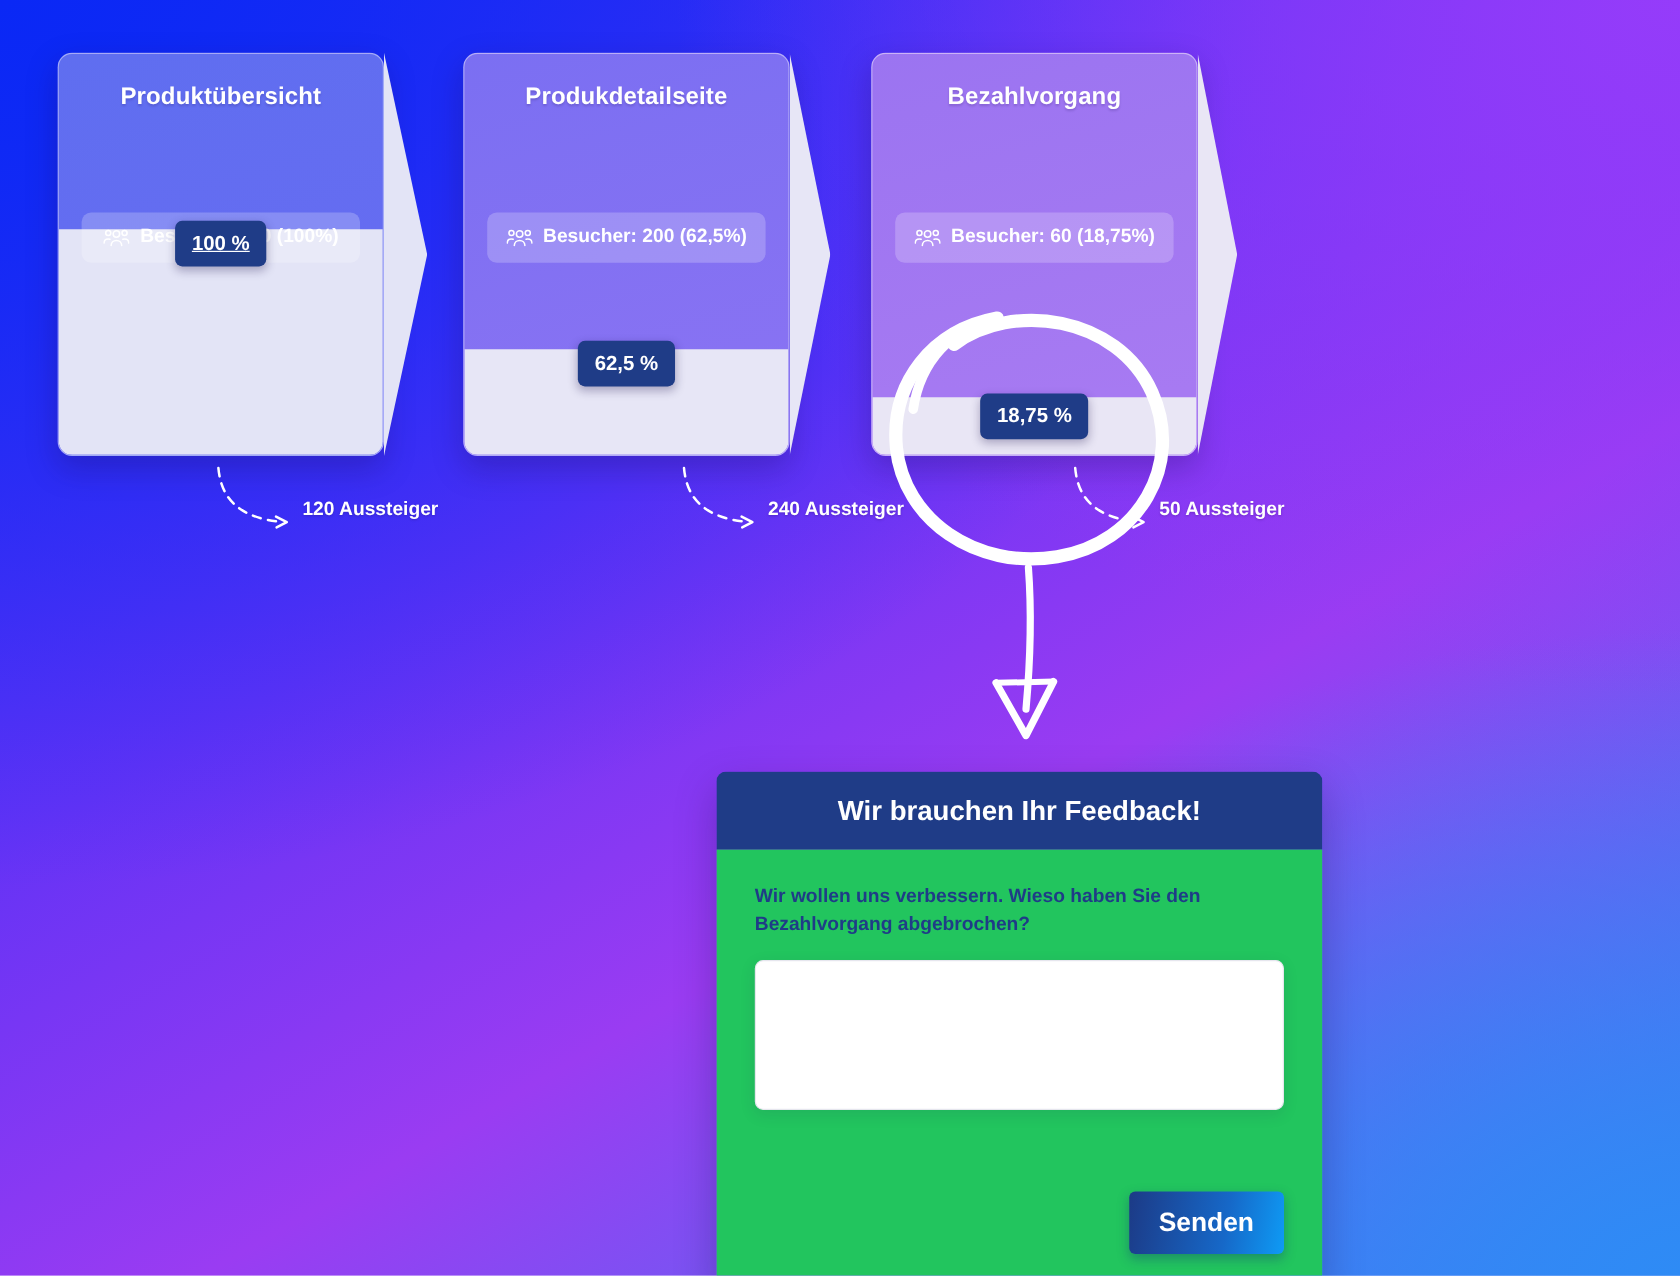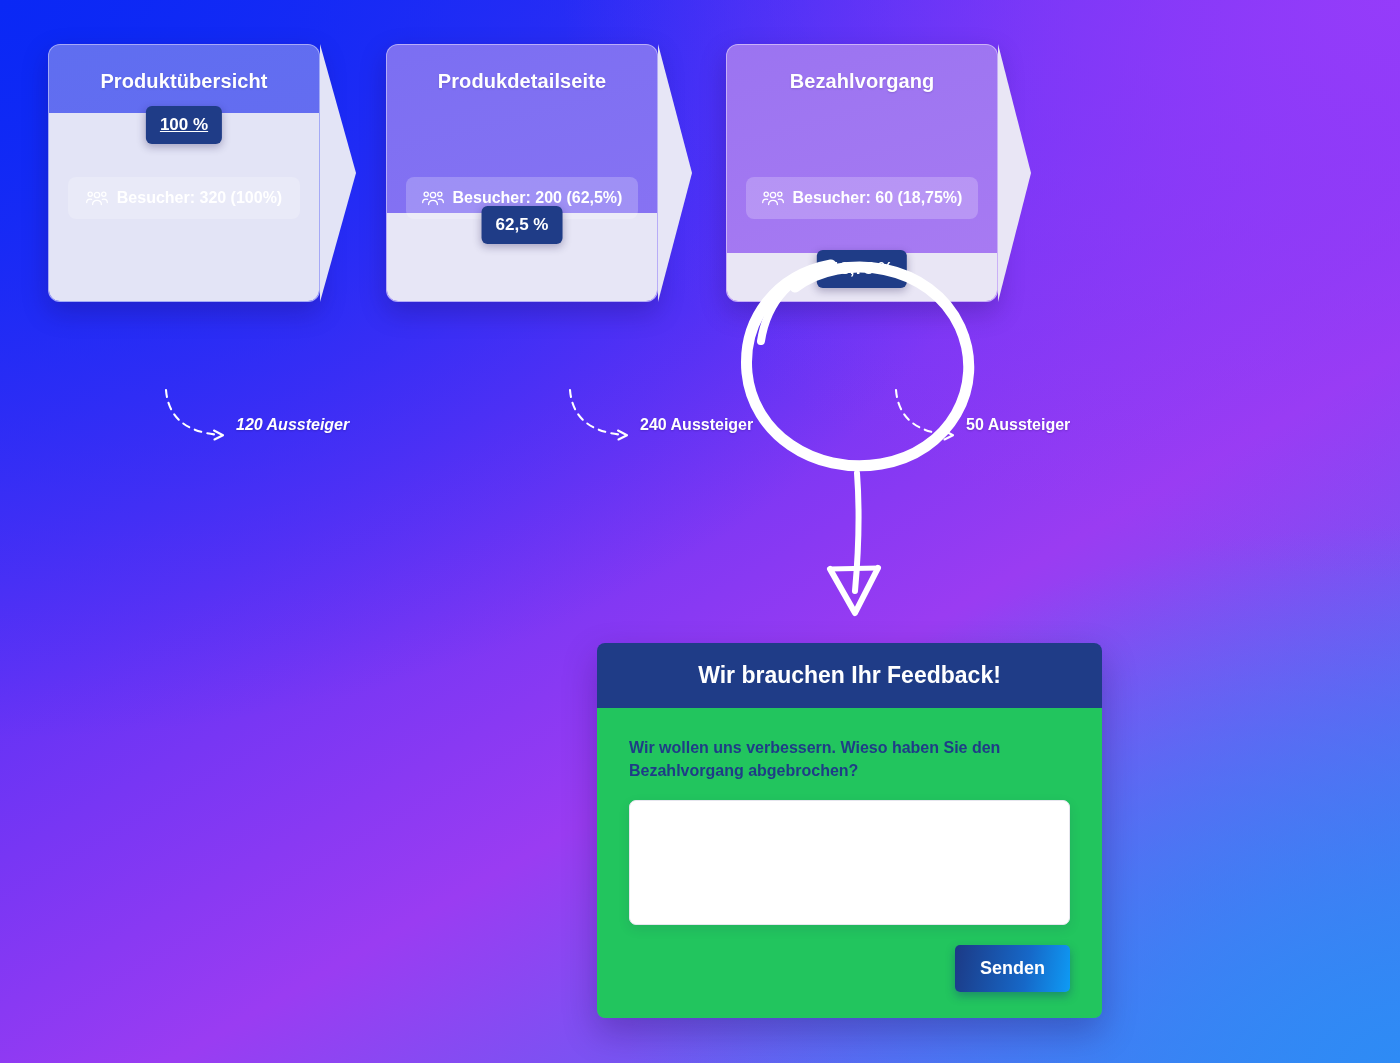--- a/index.html
+++ b/index.html
@@ -15,21 +15,21 @@
       linear-gradient(150deg, #1b2df5 0%, #6633f5 38%, #9a3cf2 62%, #3f7ef3 100%);
   }
 
   
   #funnel { position: absolute; left: 0; top: 0; width: 1400px; height: 470px; }
 
   .stage {
     position: absolute;
     top: 44px;
     width: 272px;
-    height: 258px;
+    height: 336px;
   }
   .stage.s0 { left: 48px;   width: 272px; }
   .stage.s1 { left: 386px;  width: 272px; }
   .stage.s2 { left: 726px;  width: 272px; padding-left: 16px; }
   .stage.s3 { left: 1064px; width: 272px; }
 
   
   .card {
     position: absolute;
     inset: 0;
@@ -127,21 +127,21 @@
   .dropoff .lbl {
     position: absolute;
     left: 74px;
     top: 28px;
     color: #fff;
     font-size: 16px;
     font-weight: bold;
     white-space: nowrap;
     text-shadow: 0 1px 2px rgba(30,10,80,0.25);
   }
-  .d0 { left: 162px; top: 388px; font-style: italic; }
+  .d0 { left: 178px; top: 388px; }
   .d1 { left: 566px; top: 388px; }
   .d2 { left: 892px; top: 388px; }
 
   
   #circle-annotation {
     position: absolute;
     left: 735px; top: 245px;
     width: 260px; height: 230px;
     z-index: 9;
     pointer-events: none;
@@ -201,26 +201,27 @@
   .modal-actions {
     display: flex;
     justify-content: flex-end;
     margin-top: 20px;
   }
   #send-button {
     border: 0;
     cursor: pointer;
     color: #fff;
     font-family: "Liberation Sans", sans-serif;
-    font-size: 18px;
+    font-size: 22px;
     font-weight: bold;
     padding: 13px 25px;
     border-radius: 5px;
     background: linear-gradient(100deg, #1c3a86 0%, #1668c8 62%, #0e9bf5 100%);
     box-shadow: 0 4px 10px rgba(20,40,120,0.35);
+    margin-top: 48px;
   }
 </style>
 </head>
 <body>
 
 <div id="funnel">
 
   <div class="stage s0">
     <div class="card">
       <div class="fill"></div>

